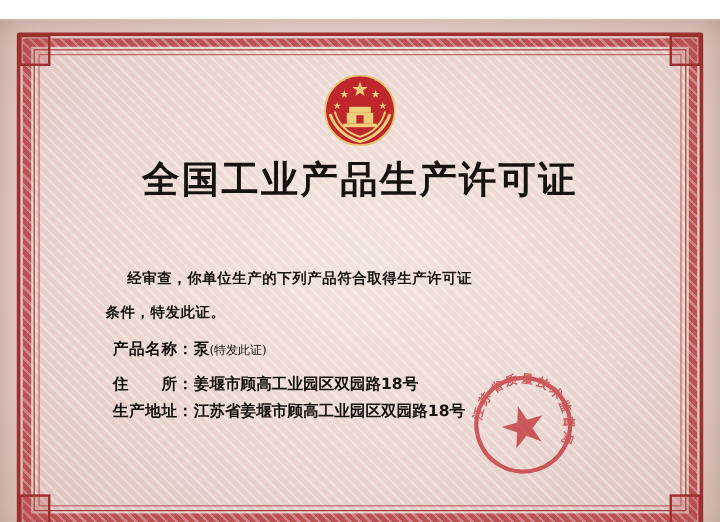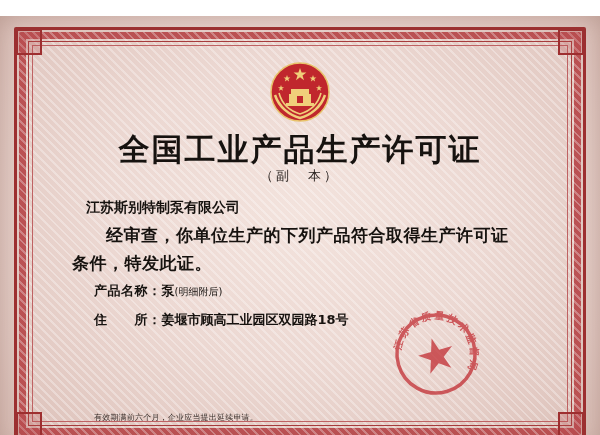--- a/index.html
+++ b/index.html
@@ -149,27 +149,27 @@
     left: 50px;
     font-size: 14px;
     font-weight: bold;
     color: #16120f;
   }
 
   .body-line {
     position: absolute;
     left: 50px;
     right: 20px;
-    font-size: 17px;
+    font-size: 12px;
     font-weight: bold;
     color: #16120f;
     letter-spacing: 0.5px;
   }
   .body-line.l1 { top: 175px; left: 70px; }
-  .body-line.l2 { top: 203px; left: 36px; }
+  .body-line.l2 { top: 203px; left: 52px; }
 
   .field {
     position: absolute;
     left: 58px;
     font-size: 13px;
     font-weight: bold;
     color: #16120f;
     white-space: nowrap;
   }
   .field .lbl { letter-spacing: 0.5px; }
@@ -257,40 +257,40 @@
 
         <polygon points="31,7 32.6,11.6 37.4,11.6 33.5,14.5 35,19.2 31,16.3 27,19.2 28.5,14.5 24.6,11.6 29.4,11.6" fill="#f0cf7a"></polygon>
         <polygon points="18,14 18.9,16.4 21.4,16.4 19.4,17.9 20.1,20.4 18,18.9 15.9,20.4 16.6,17.9 14.6,16.4 17.1,16.4" fill="#f0cf7a"></polygon>
         <polygon points="44,14 44.9,16.4 47.4,16.4 45.4,17.9 46.1,20.4 44,18.9 41.9,20.4 42.6,17.9 40.6,16.4 43.1,16.4" fill="#f0cf7a"></polygon>
         <polygon points="12,24 12.8,26.2 15.1,26.2 13.2,27.6 13.9,29.8 12,28.4 10.1,29.8 10.8,27.6 8.9,26.2 11.2,26.2" fill="#f0cf7a"></polygon>
         <polygon points="50,24 50.8,26.2 53.1,26.2 51.2,27.6 51.9,29.8 50,28.4 48.1,29.8 48.8,27.6 46.9,26.2 49.2,26.2" fill="#f0cf7a"></polygon>
       </svg>
     </div>
 
     <div class="title">全国工业产品生产许可证</div>
-    <div class="subtitle">（副　本）</div>
-
-    <div class="company">江苏斯别特制泵有限公司</div>
+
 
     <div class="body-line l1">经审查，你单位生产的下列产品符合取得生产许可证</div>
     <div class="body-line l2">条件，特发此证。</div>
 
     <div class="field f-product">
-      <span class="lbl">产品名称：</span><span class="val">泵</span><span class="small">(明细附后)</span>
+      <span class="lbl">产品名称：</span><span class="val">泵</span><span class="small">(特发此证)</span>
     </div>
 
     <div class="field f-address">
       <span class="lbl">住　　所：</span><span class="val">姜堰市顾高工业园区双园路18号</span>
     </div>
 
-
-
-
-
-    <div class="footnote">有效期满前六个月，企业应当提出延续申请。</div>
+    <div class="field f-factory">
+      <span class="lbl">生产地址：</span><span class="val">江苏省姜堰市顾高工业园区双园路18号</span>
+    </div>
+
+
+
+
 
   </div>
 
   <div class="seal">
     <svg width="96" height="96" viewBox="0 0 96 96" aria-hidden="true">
       <defs>
         <path id="sealArc" d="M 48,48 m -35,0 a 35,35 0 1,1 70,0 a 35,35 0 1,1 -70,0"></path>
       </defs>
       <circle cx="48" cy="48" r="39" fill="none" stroke="#c0272d" stroke-width="3.5"></circle>
       <text class="seal-text" font-size="11" letter-spacing="2.4">

